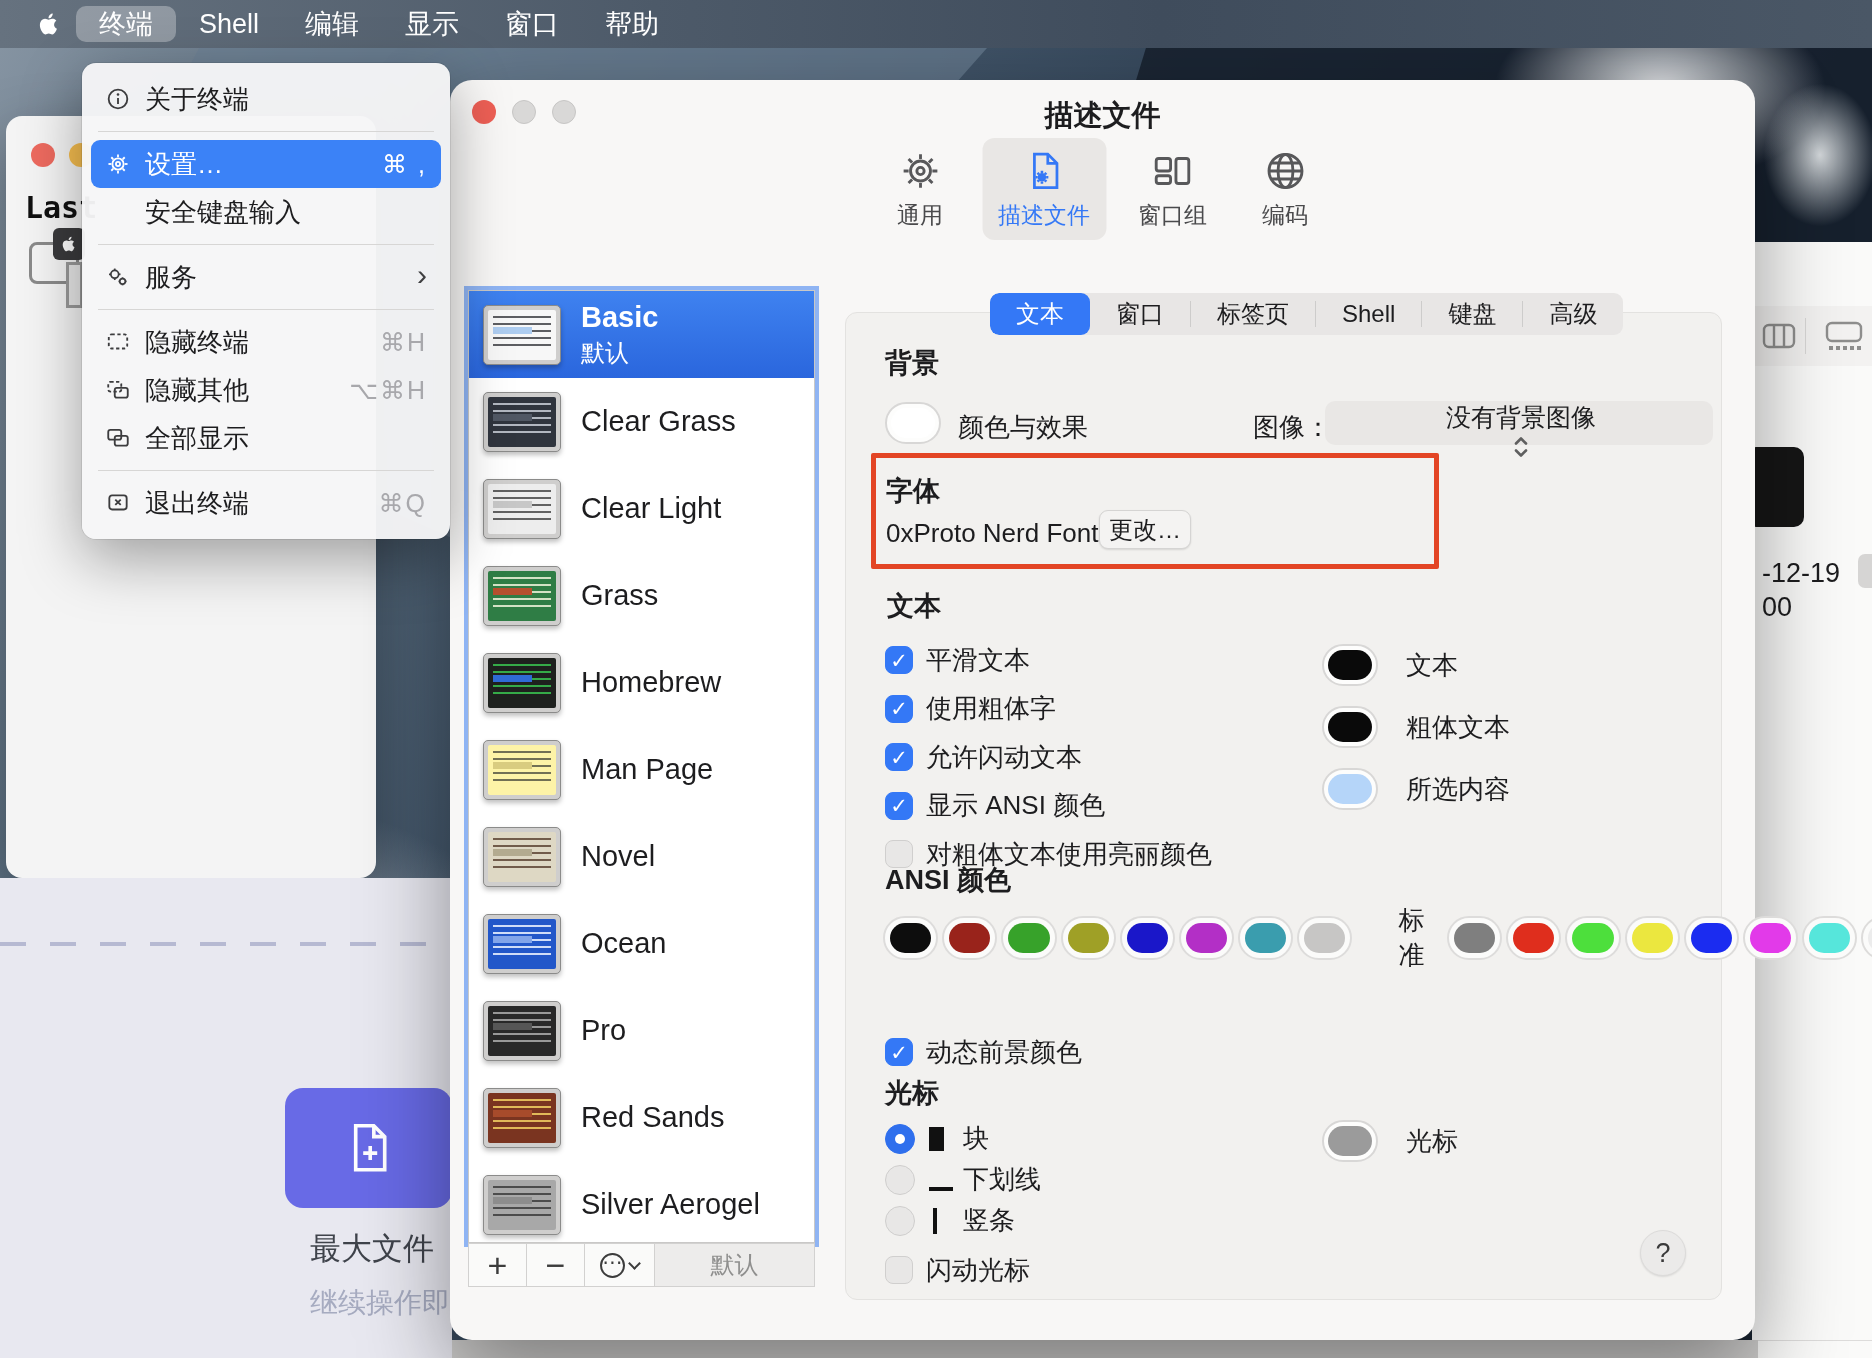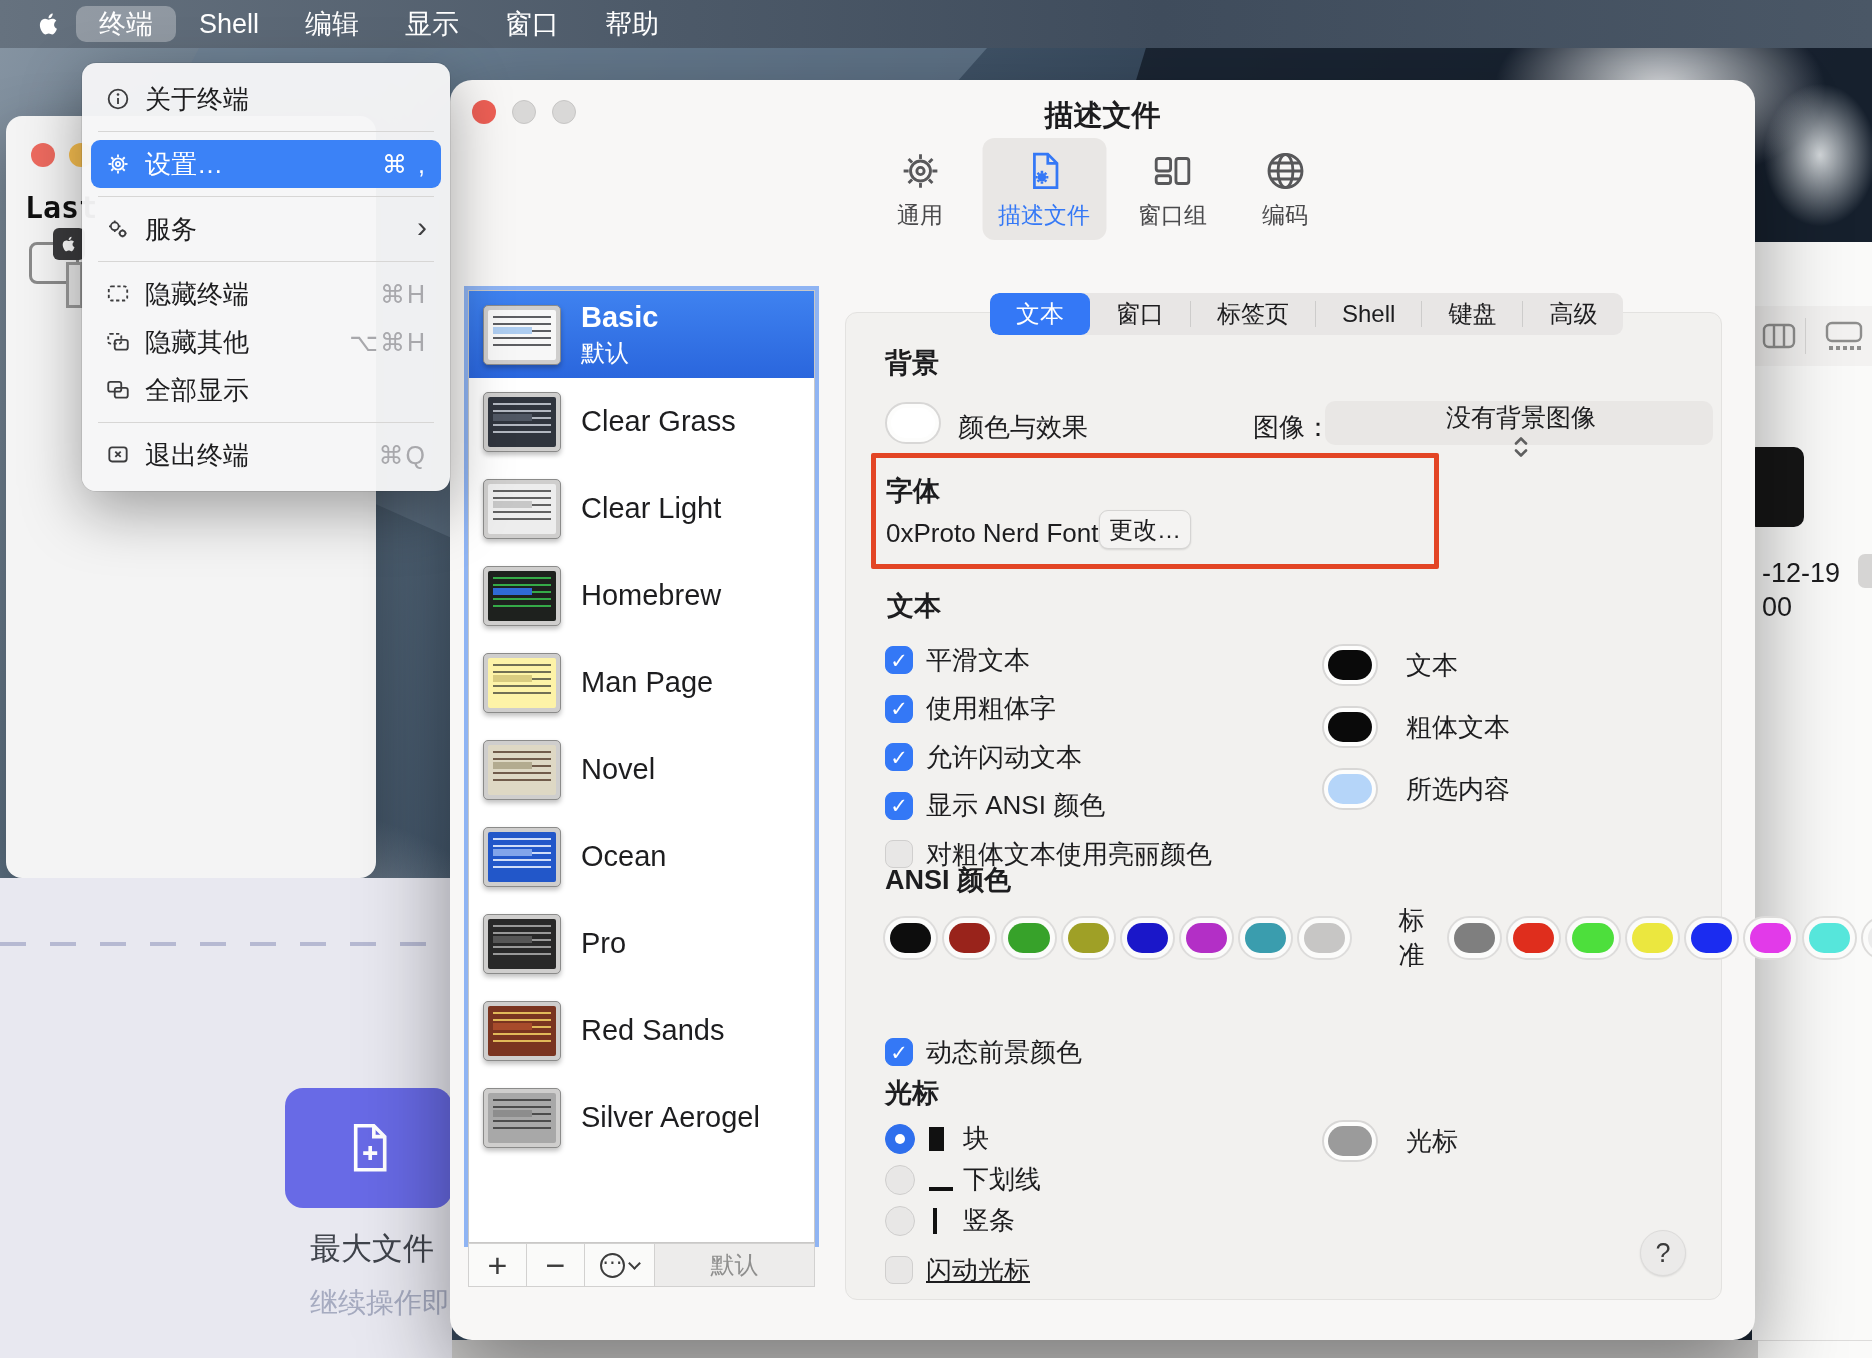--- a/index.html
+++ b/index.html
@@ -139,21 +139,21 @@
     display:flex;align-items:center;justify-content:center;flex:0 0 auto;}
   .checkbox.on{background:var(--accent-blue,#3478f6);border-color:var(--accent-blue,#3478f6);}
   .checkbox .ck{color:#fff;font-size:21px;font-weight:700;display:none;line-height:1;}
   .checkbox.on .ck{display:block;}
   .checklabel{font-size:26px;white-space:nowrap;text-align:right;}
   #text-checkboxes{position:absolute;left:39px;top:323px;display:flex;flex-direction:column;}
   #text-checkboxes .checkrow{height:48.5px;}
   #ansi-dynamic{position:absolute;left:39px;top:715px;}
   #ansi-dynamic .checkrow{height:48px;}
   #cursor-blink{position:absolute;left:39px;top:933px;}
-  #cursor-blink .checkrow{height:48px;text-decoration:underline;}
+  #cursor-blink .checkrow{height:48px;}
 
   #text-wells{position:absolute;left:476px;top:321px;display:flex;flex-direction:column;}
   .wellrow{height:62px;display:flex;align-items:center;gap:28px;}
   .wellrow .welllabel{font-size:26px;white-space:nowrap;}
   #cursor-well{position:absolute;left:476px;top:807px;}
   #cursor-well .wellrow{height:42px;}
 
   #ansi-rows{position:absolute;left:37px;top:596px;display:flex;flex-direction:row;}
   .ansi-row{height:58px;display:flex;align-items:center;gap:4px;}
   .swatch{width:58px;height:44px;border-radius:22px;background:#fbfbfa;border:2px solid #dddcdb;padding:5px;}
@@ -372,20 +372,32 @@
               <div class="t-accent"></div>
             </div>
     </div>
     <div>
       <div class="pname">Clear Light</div>
 
     </div>
   </div>
         <div class="prow">
     <div class="thumb">
+      <div class="thumb-inner" style="--tbg: #2f7d45; --tfg: #dbe7cb; --tacc: #b5502e;">
+              <div class="t-lines"></div>
+              <div class="t-accent"></div>
+            </div>
+    </div>
+    <div>
+      <div class="pname">Grass</div>
+
+    </div>
+  </div>
+        <div class="prow">
+    <div class="thumb">
       <div class="thumb-inner" style="--tbg: #1e211e; --tfg: #36b24a; --tacc: #2f6bd6;">
               <div class="t-lines"></div>
               <div class="t-accent"></div>
             </div>
     </div>
     <div>
       <div class="pname">Homebrew</div>
 
     </div>
   </div>
@@ -720,20 +732,25 @@
             <line x1="5.8" y1="12" x2="3.2" y2="12"></line>
             <line x1="12" y1="5.8" x2="12" y2="3.2"></line>
             <line x1="16.38" y1="16.38" x2="18.22" y2="18.22"></line>
             <line x1="7.62" y1="16.38" x2="5.78" y2="18.22"></line>
             <line x1="7.62" y1="7.62" x2="5.78" y2="5.78"></line>
             <line x1="16.38" y1="7.62" x2="18.22" y2="5.78"></line>
           </svg>
         </span>
     <span class="mi-label">设置…</span>
     <span class="mi-short">⌘ ,</span>
+  </div>
+      <div class="mi">
+    <span class="mi-ic"></span>
+    <span class="mi-label">安全键盘输入</span>
+    <span class="mi-short"></span>
   </div>
       <div class="menu-sep"></div>
       <div class="mi">
     <span class="mi-ic">
           <svg width="26" height="26" viewBox="0 0 24 24" fill="none" stroke="currentColor" stroke-width="1.6">
             <circle cx="9" cy="9.5" r="3.6"></circle>
             <line x1="9" y1="4.2" x2="9" y2="5.9"></line>
             <line x1="9" y1="13.1" x2="9" y2="14.8"></line>
             <line x1="3.7" y1="9.5" x2="5.4" y2="9.5"></line>
             <line x1="12.6" y1="9.5" x2="14.3" y2="9.5"></line>

